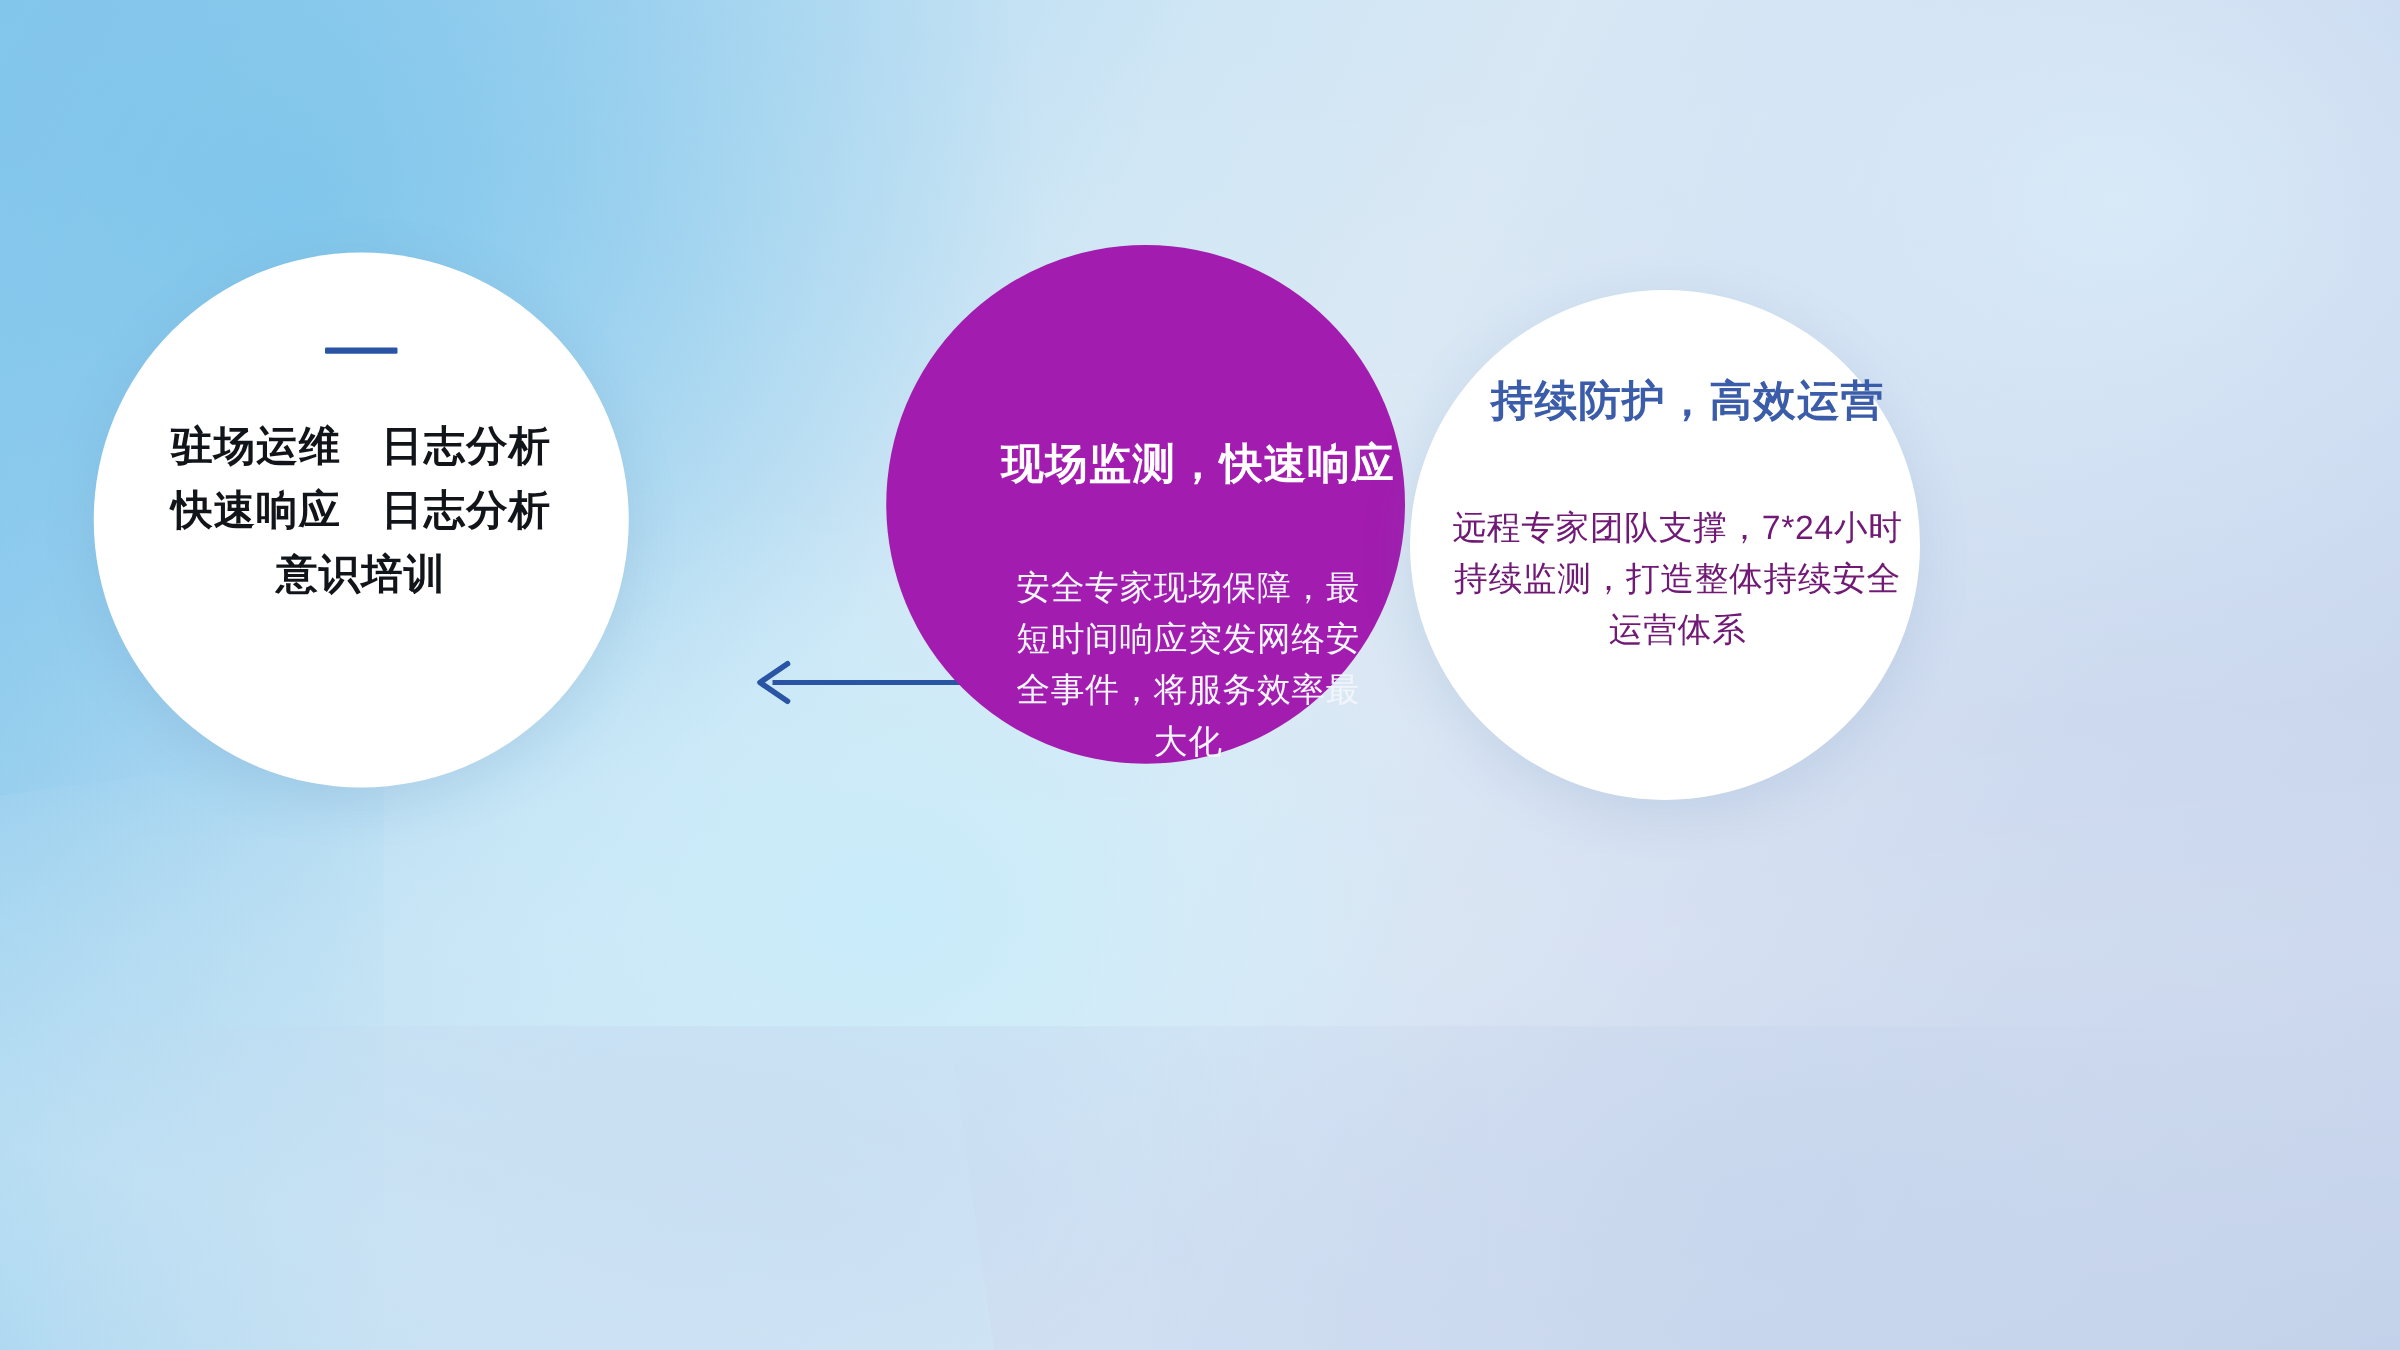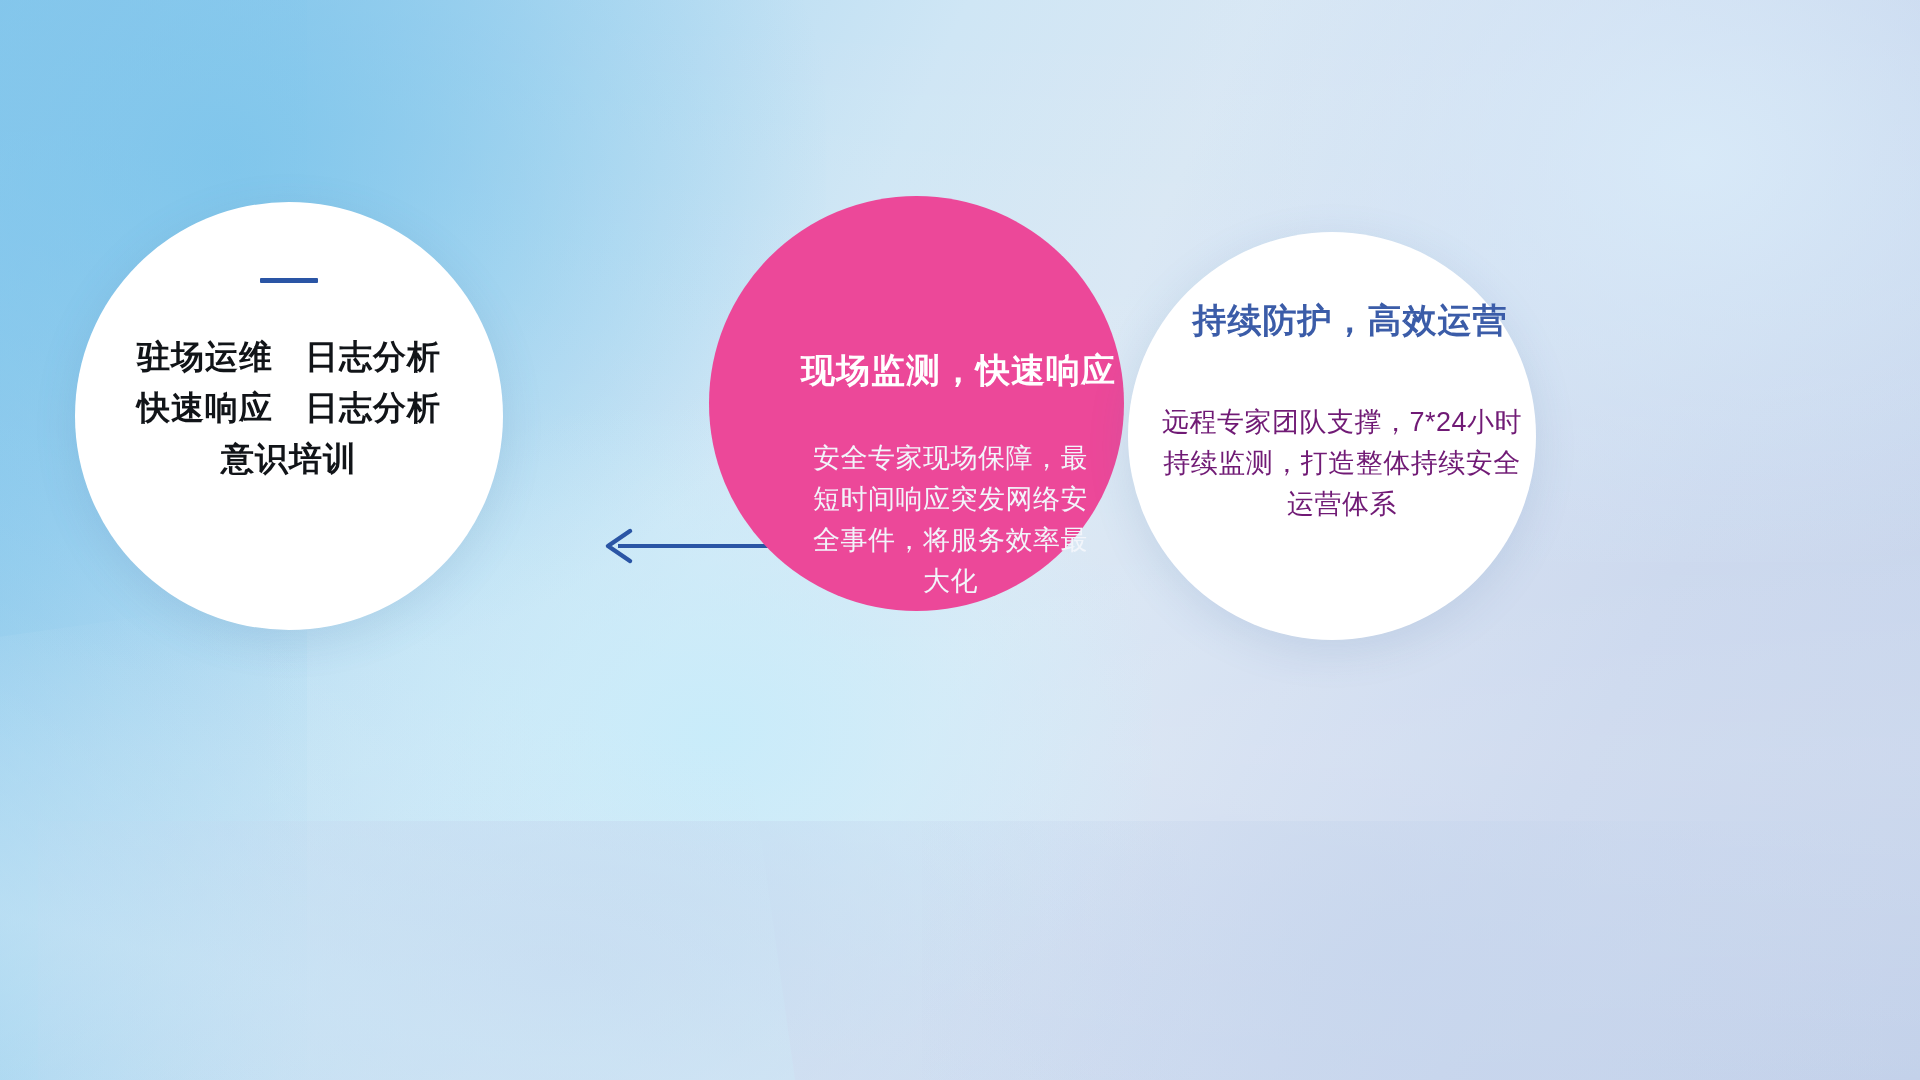--- a/index.html
+++ b/index.html
@@ -70,21 +70,21 @@
     box-shadow:0 10px 42px rgba(90,125,170,0.16);
   }
   #circle-right {
     left:1128px; top:232px; width:408px; height:408px;
     background:#ffffff;
     box-shadow:0 10px 42px rgba(90,125,170,0.16);
     z-index:3;
   }
   #circle-center {
     left:709px; top:196px; width:415px; height:415px;
-    background:#ec4899;
+    background:#a21caf;
     z-index:2;
   }
 
   
   #circle-left .inner {
     position:absolute; inset:0;
     display:flex; flex-direction:column; align-items:center;
     padding-top:76px;
   }
   #accent-dash {
@@ -104,21 +104,21 @@
     position:absolute; inset:0;
     display:flex; flex-direction:column; align-items:center;
     padding-top:152px;
   }
   #center-title {
     font-size:34px; font-weight:bold; color:#ffffff;
     letter-spacing:1px; white-space:nowrap;
     transform:translateX(42px);
   }
   #center-body {
-    margin-top:44px; width:300px;
+    margin-top:56px; width:300px;
     font-size:27px; line-height:1.52; color:#f2f5fb;
     text-align:center; letter-spacing:0.5px;
     transform:translateX(34px);
   }
 
   
   #circle-right .inner {
     position:absolute; inset:0;
     display:flex; flex-direction:column; align-items:center;
     padding-top:66px;

